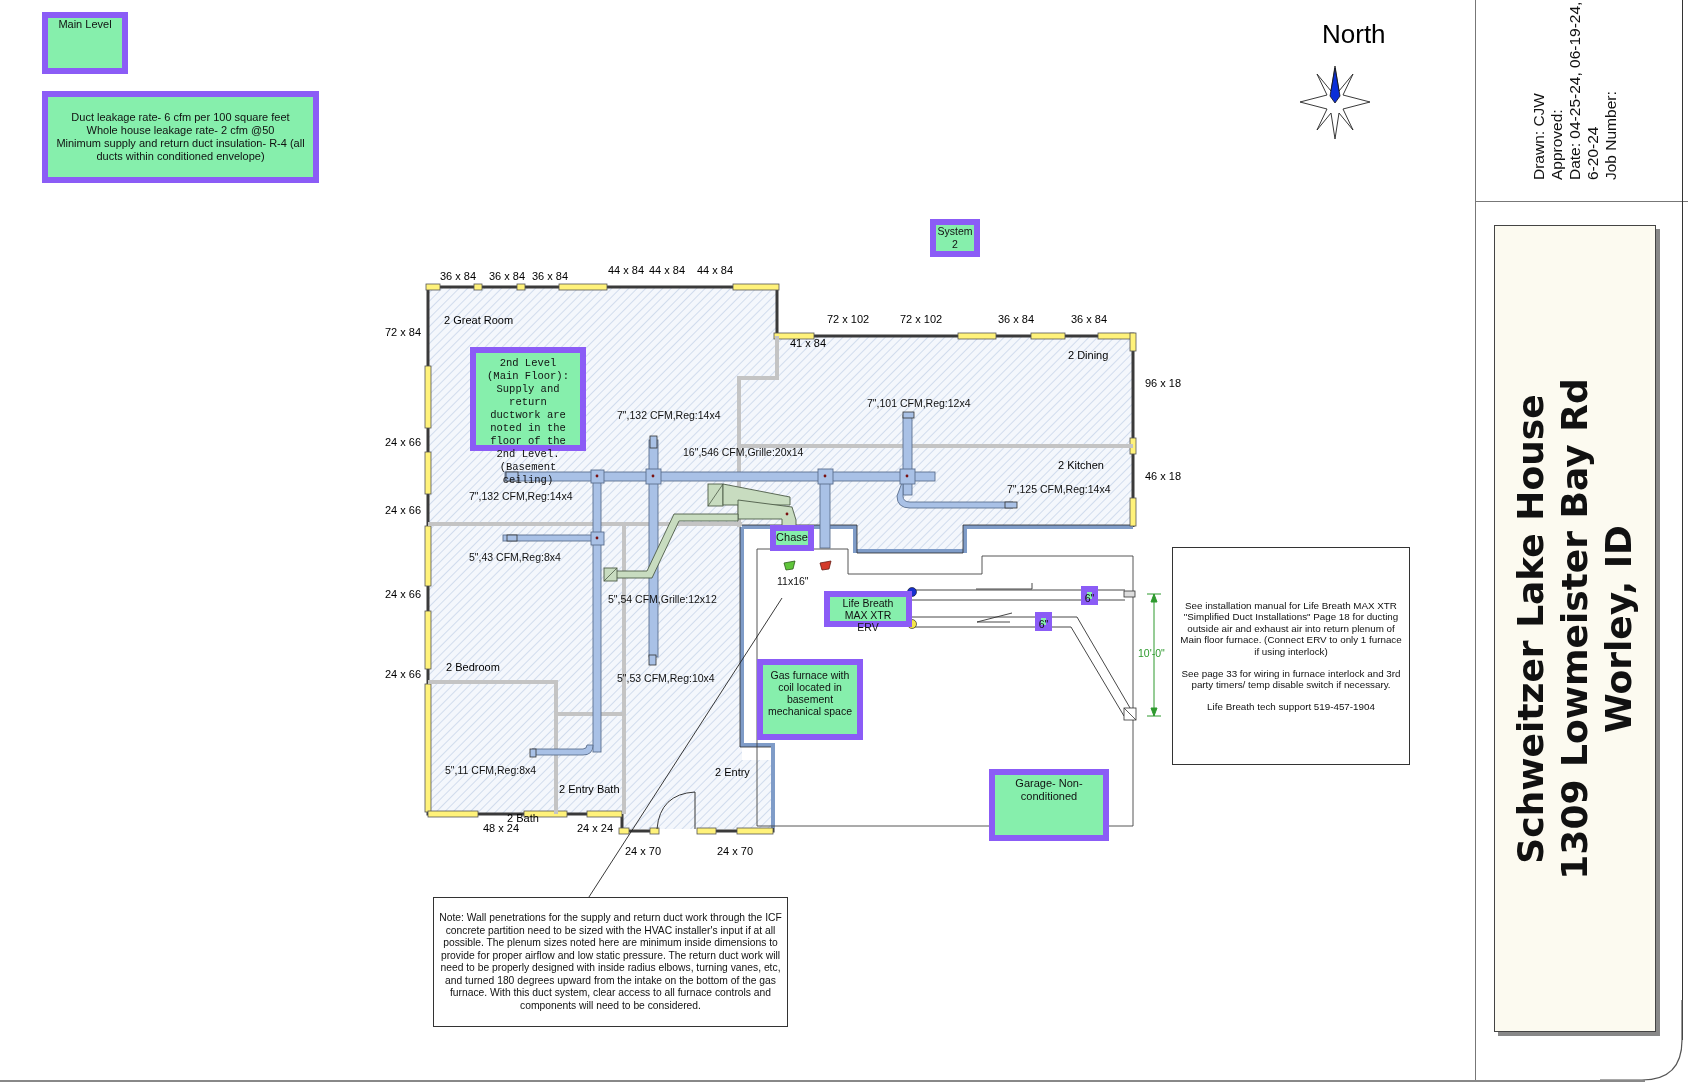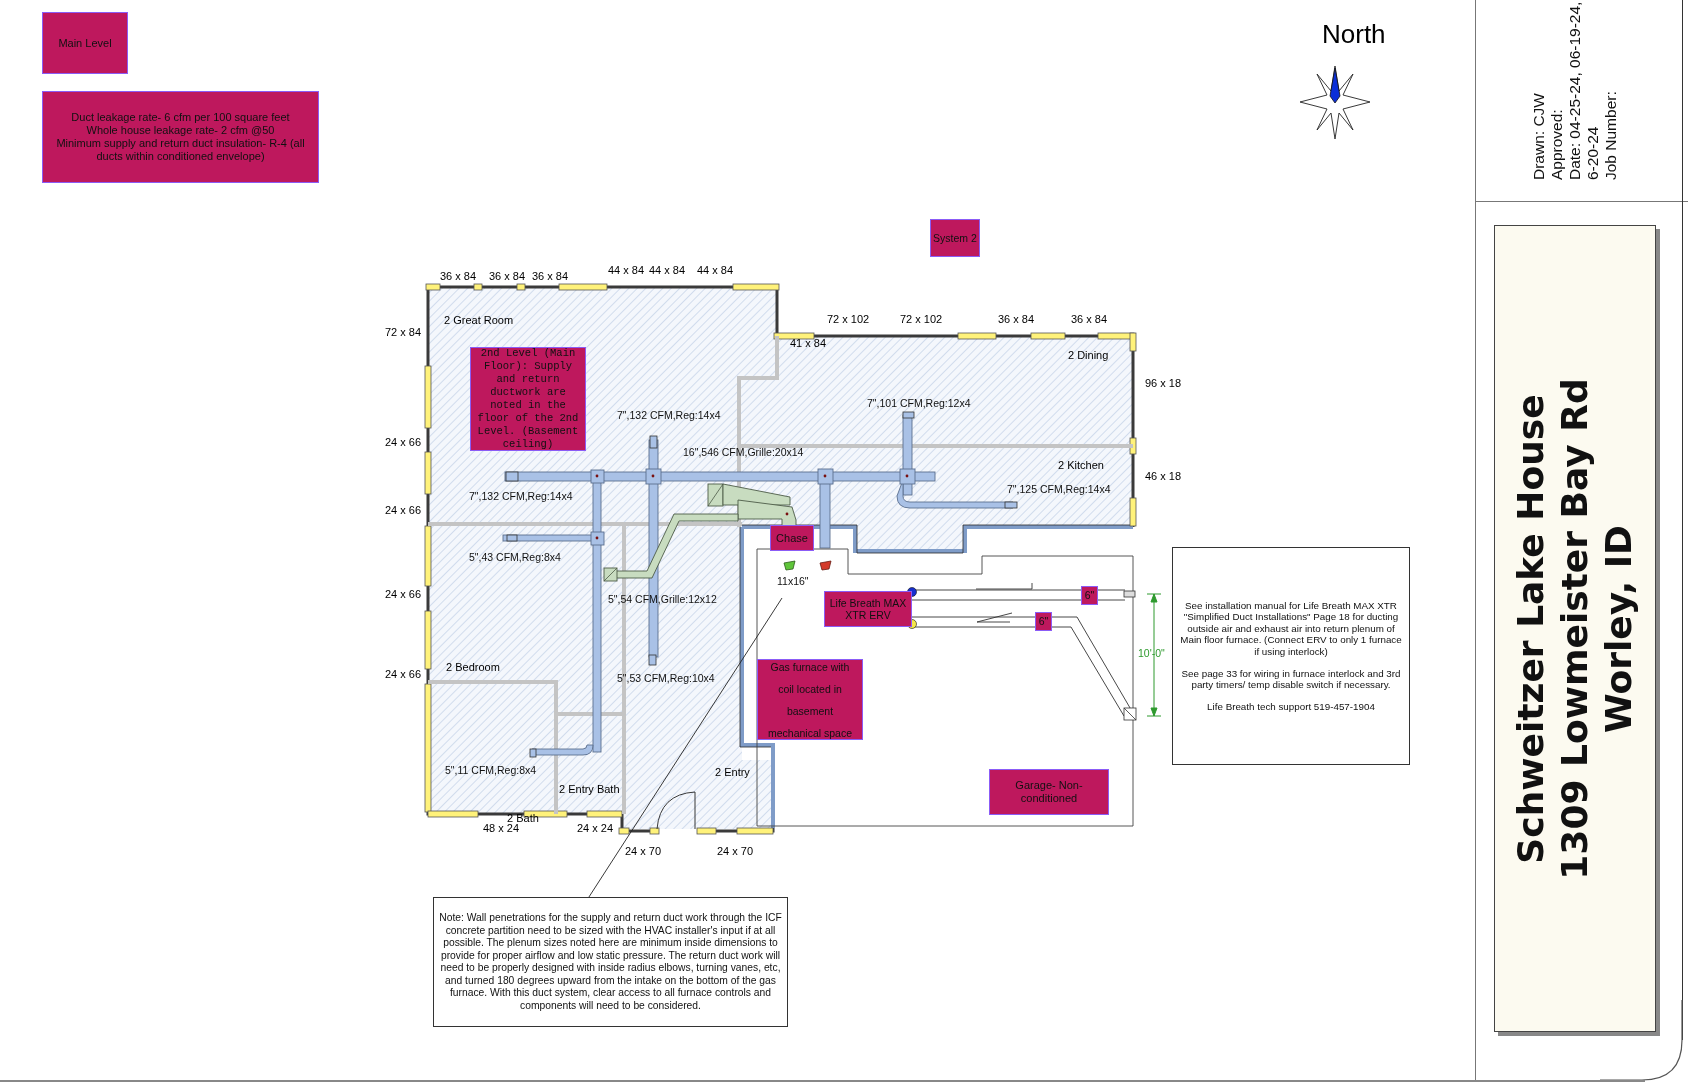--- a/index.html
+++ b/index.html
@@ -1,18 +1,18 @@
 <!DOCTYPE html>
 <html><head>
 <meta charset="utf-8">
 <style>
   html, body { margin:0; padding:0; background:#ffffff; }
   body { width:1688px; height:1084px; position:relative; overflow:hidden; font-family:"Liberation Sans", sans-serif; color:#111; }
   .abs { position:absolute; }
-  .box { position:absolute; border:1px solid #8b5cf6; background:#be185d; box-sizing:border-box; display:flex; align-items:center; justify-content:center; text-align:center; font-size:11px; line-height:13px; }
+  .box { position:absolute; border:6px solid #8b5cf6; background:#86efac; box-sizing:border-box; display:flex; justify-content:center; text-align:center; font-size:11px; line-height:13px; }
   .lbl { position:absolute; font-size:11px; white-space:nowrap; color:#000000; }
   .lbl-sm { position:absolute; font-size:10.5px; white-space:nowrap; color:#111; }
   .title-block-frame { position:absolute; left:1475px; top:0; width:213px; height:1080px; border-left:1.5px solid #777; box-sizing:border-box; }
   .tb-info { position:absolute; left:1530px; top:180px; transform-origin:0 0; transform:rotate(-90deg); font-size:15.5px; line-height:18px; white-space:nowrap; }
   .title-card { position:absolute; left:1494px; top:225px; width:162px; height:807px; background:#fcfaf0; border:1px solid #444; box-sizing:border-box; box-shadow:4px 4px 0 #888; }
   .title-text { position:absolute; left:50%; top:50%; transform:translate(-50%,-50%) rotate(-90deg); font-family:"DejaVu Sans", sans-serif; font-weight:bold; font-size:36px; line-height:44px; text-align:center; white-space:nowrap; }
   .note-lg { position:absolute; border:1px solid #333; box-sizing:border-box; background:#fff; font-size:10.5px; line-height:12.6px; text-align:center; display:flex; align-items:center; justify-content:center; padding:2px; }
 </style>
 </head>
 <body>
@@ -232,21 +232,21 @@
 <div class="lbl" style="left:444px;top:314px;">2 Great Room</div>
 <div class="lbl" style="left:1068px;top:349px;">2 Dining</div>
 <div class="lbl" style="left:1058px;top:459px;">2 Kitchen</div>
 <div class="lbl" style="left:446px;top:661px;">2 Bedroom</div>
 <div class="lbl" style="left:507px;top:812px;">2 Bath</div>
 <div class="lbl" style="left:559px;top:783px;">2 Entry Bath</div>
 <div class="lbl" style="left:715px;top:766px;">2 Entry</div>
 <div class="box" style="left:770px;top:525px;width:44px;height:26px;">
   <span>Chase</span>
 </div>
-<div class="box" style="left:989px;top:769px;width:120px;height:46px;padding:2px 8px;">
+<div class="box" style="left:989px;top:769px;width:120px;height:72px;padding:2px 8px;">
   <span>Garage- Non-conditioned</span>
 </div>
 
 <div class="lbl-sm" style="left:617px;top:409px;">7",132 CFM,Reg:14x4</div>
 <div class="lbl-sm" style="left:683px;top:446px;">16",546 CFM,Grille:20x14</div>
 <div class="lbl-sm" style="left:867px;top:397px;">7",101 CFM,Reg:12x4</div>
 <div class="lbl-sm" style="left:1007px;top:483px;">7",125 CFM,Reg:14x4</div>
 <div class="lbl-sm" style="left:469px;top:490px;">7",132 CFM,Reg:14x4</div>
 <div class="lbl-sm" style="left:469px;top:551px;">5",43 CFM,Reg:8x4</div>
 <div class="lbl-sm" style="left:608px;top:593px;">5",54 CFM,Grille:12x12</div>
@@ -257,21 +257,21 @@
 <div class="box" style="left:824px;top:591px;width:88px;height:36px;font-size:10.5px;line-height:12px;padding:0 4px;">
   <span>Life Breath MAX XTR ERV</span>
 </div>
 <div class="box" style="left:1081px;top:586px;width:17px;height:19px;font-size:10.5px;">
   <span>6"</span>
 </div>
 <div class="box" style="left:1035px;top:612px;width:17px;height:19px;font-size:10.5px;">
   <span>6"</span>
 </div>
 <div class="lbl-sm" style="left:1138px;top:647px;color:#2e9a2e;">10'-0"</div>
-<div class="box" style="left:757px;top:659px;width:106px;height:81px;font-size:10.5px;line-height:22px;padding:4px;">
+<div class="box" style="left:757px;top:659px;width:106px;height:81px;font-size:10.5px;line-height:12px;padding:4px;">
   <span>Gas furnace with coil located in basement mechanical space</span>
 </div>
 
 <div class="box" style="left:470px;top:347px;width:116px;height:104px;font-size:10.5px;line-height:13px;padding:4px 6px;font-family:Liberation Mono, monospace;">
   <span>2nd Level (Main Floor): Supply and return ductwork are noted in the floor of the 2nd Level. (Basement ceiling)</span>
 </div>
 
 <div class="note-lg" style="left:1172px;top:547px;width:238px;height:218px;flex-direction:column;padding:4px 6px;font-size:9.8px;line-height:11.6px;">
   <div>See installation manual for Life Breath MAX XTR "Simplified Duct Installations" Page 18 for ducting outside air and exhaust air into return plenum of Main floor furnace. (Connect ERV to only 1 furnace if using interlock)</div>
   <div style="height:10px"></div>

